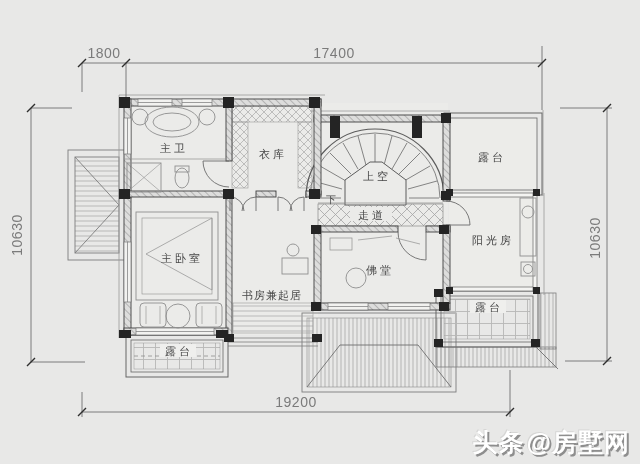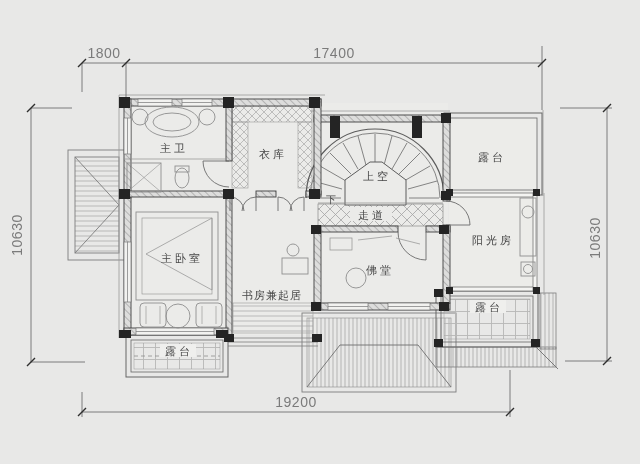--- a/index.html
+++ b/index.html
@@ -276,13 +276,16 @@
     <text class="lbl" x="492" y="161">露台</text>
     <text class="lbl" x="182" y="262">主卧室</text>
     <text class="lbl-long" x="272" y="299">书房兼起居</text>
     <text class="lbl" x="380" y="274">佛堂</text>
     <text class="lbl" x="493" y="244">阳光房</text>
     <text class="lbl" x="179" y="355">露台</text>
     <text class="lbl" x="489" y="311">露台</text>
   </g>
 </svg>
 
+<div class="watermark">
+  <span>头条</span><span>@房墅网</span>
 </div>
+</div>
 
 </body></html>

